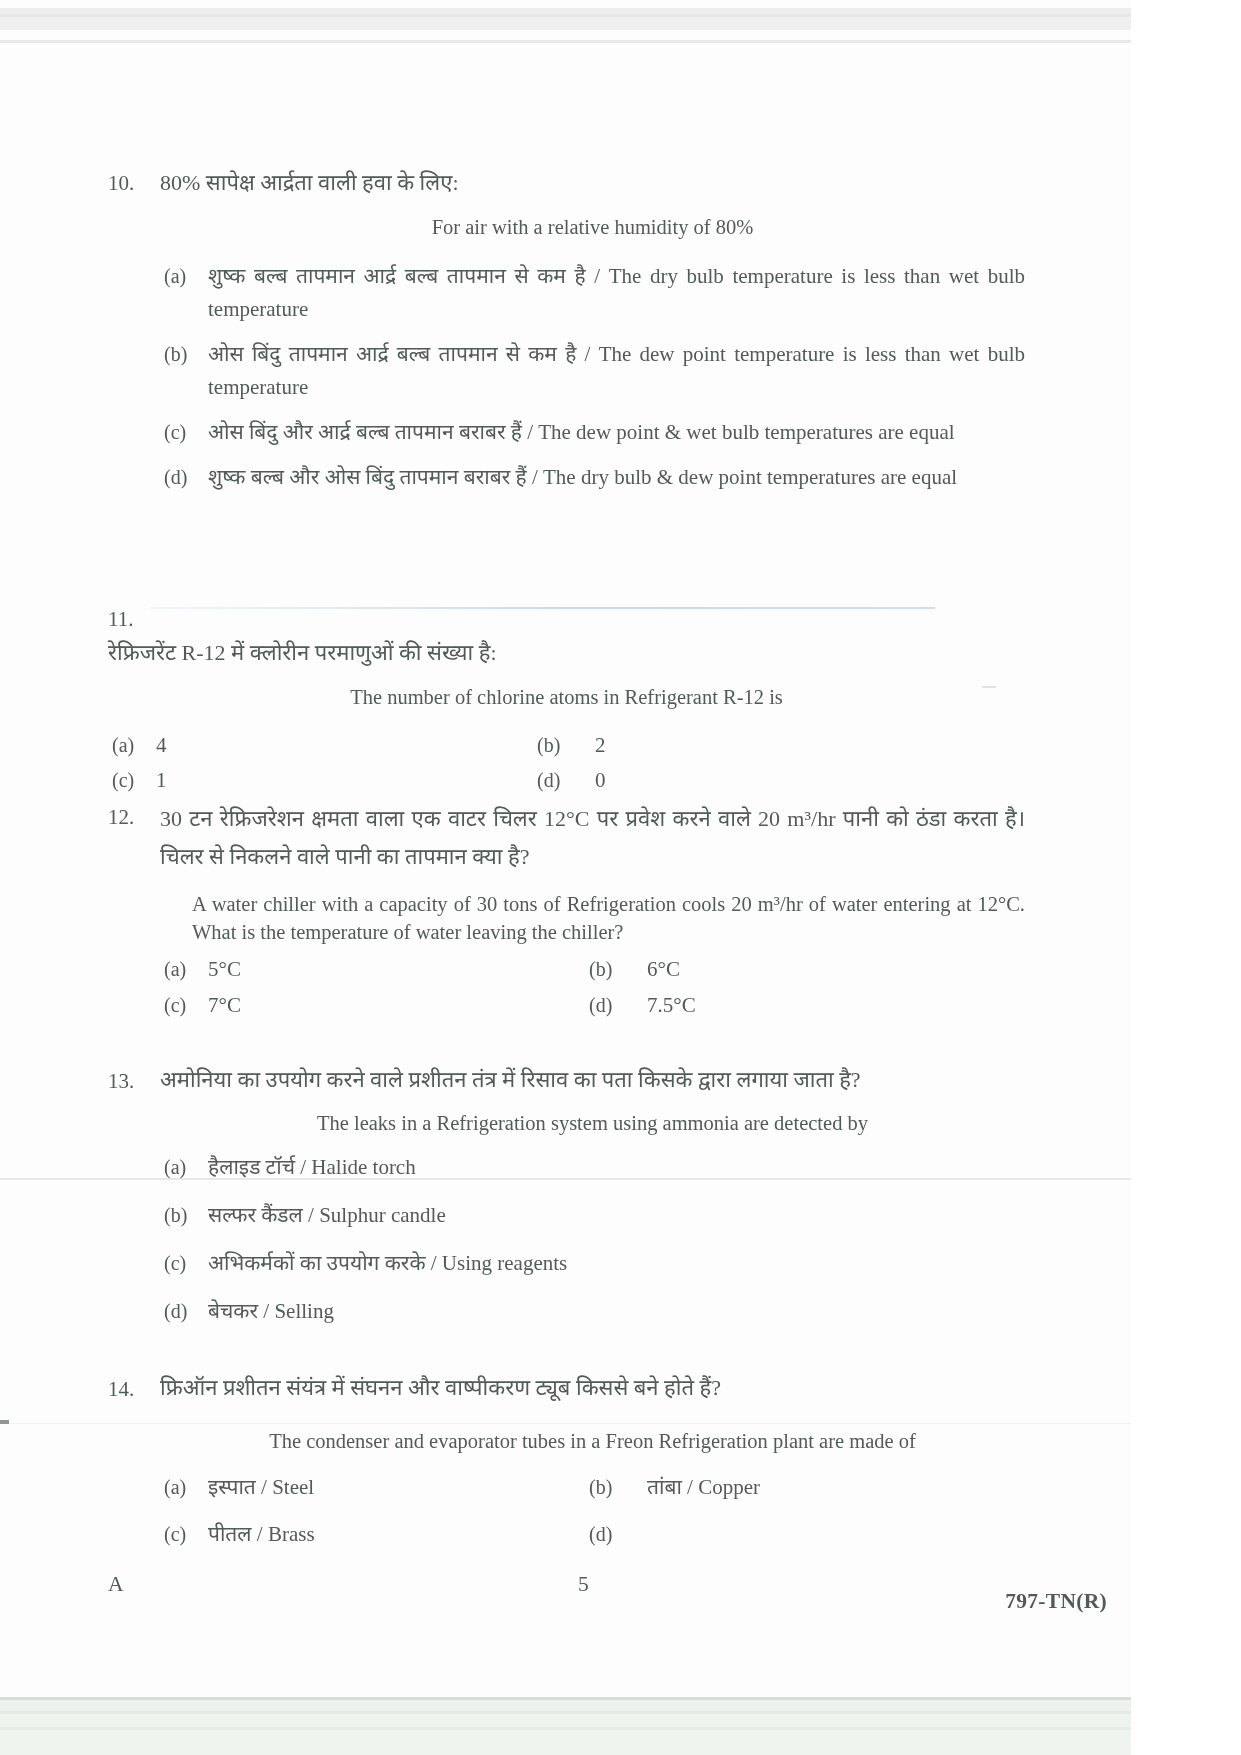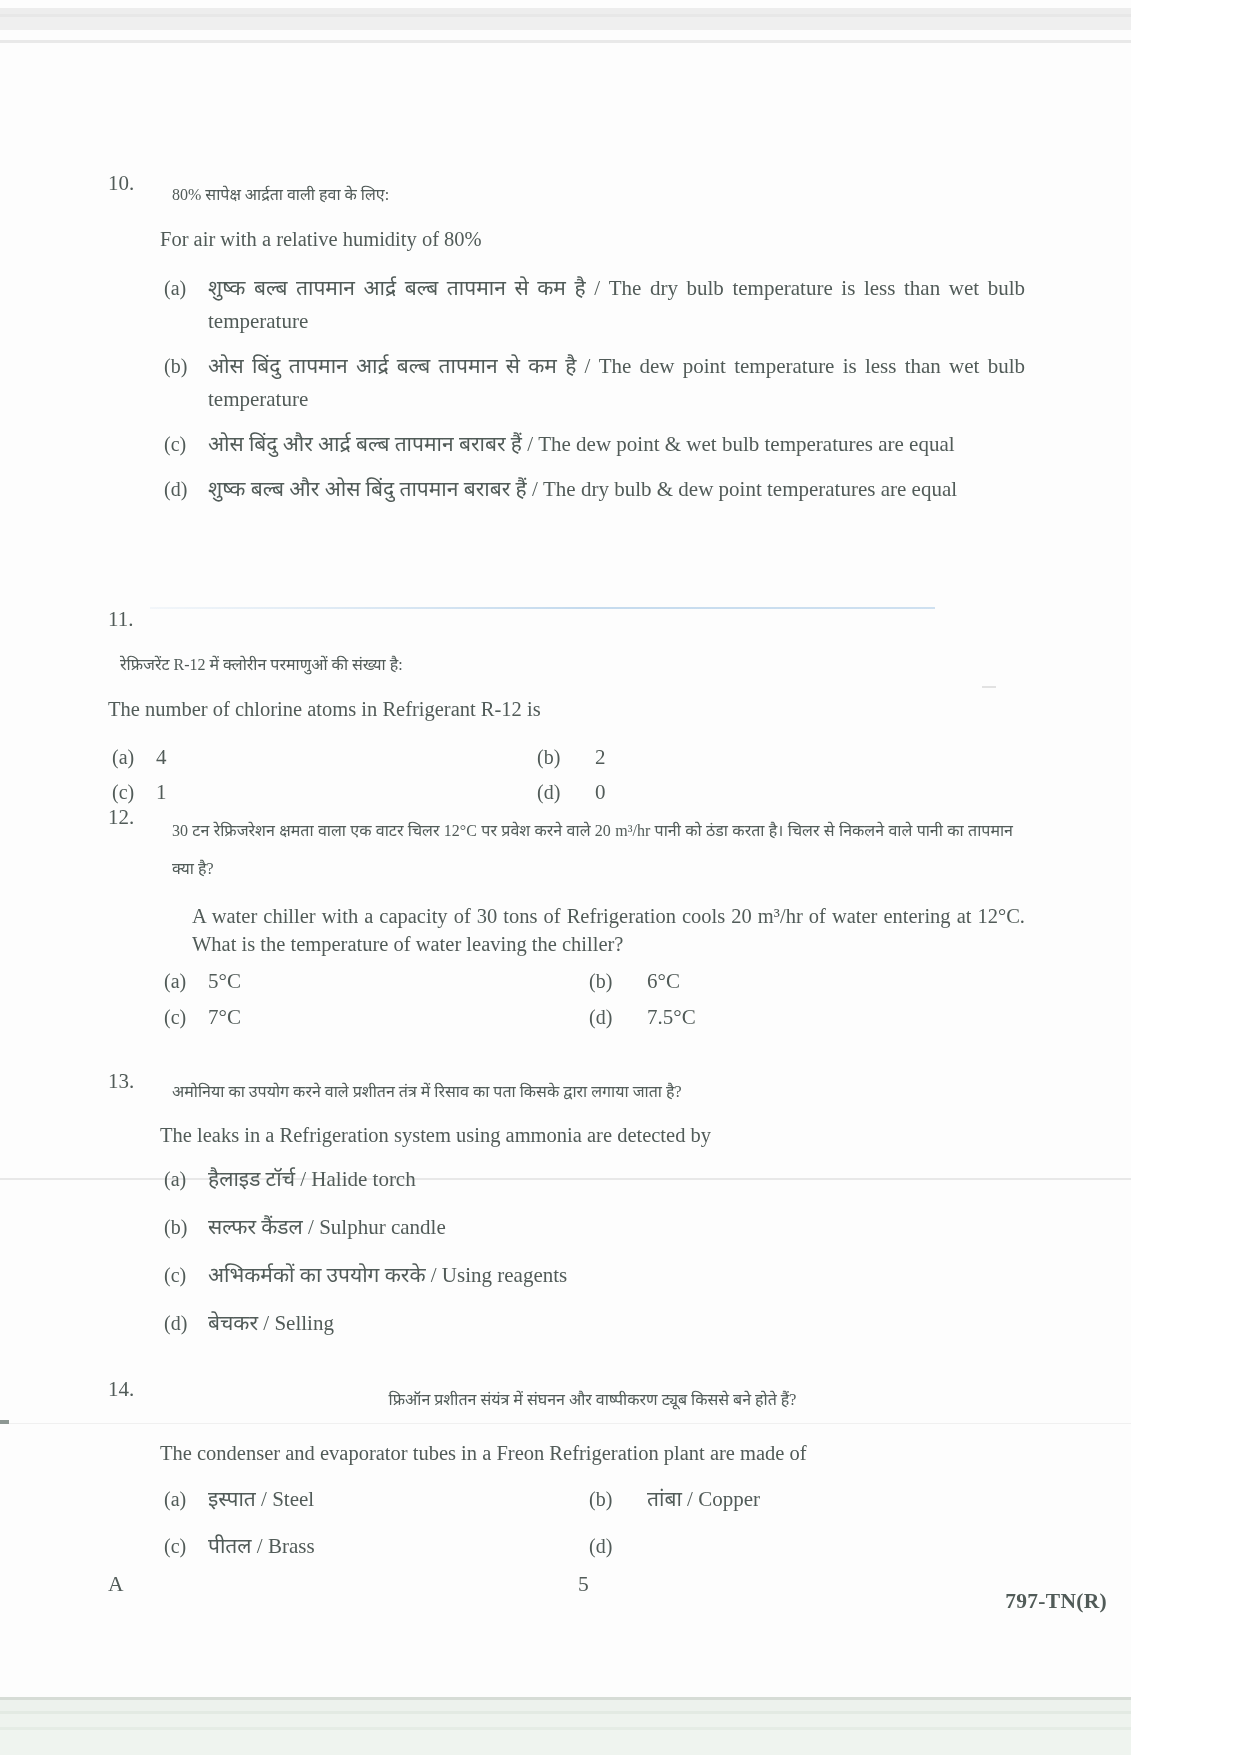--- a/index.html
+++ b/index.html
@@ -26,36 +26,36 @@
   .dash-left{position:absolute;top:1420px;left:0;width:9px;height:4px;background:#8d9793;}
   .dash-right{position:absolute;top:686px;left:982px;width:14px;height:2px;background:#e2e2e2;}
   .band-bottom{
     position:absolute;top:1697px;left:0;width:1241px;height:58px;
     background:repeating-linear-gradient(180deg,#d6dcd6 0 3px,#edf2ed 3px 14px,#e3eae3 14px 17px,#eef3ee 17px 30px,#e5ece5 30px 33px,#eff4ef 33px 58px);
   }
   
   .qblock{position:absolute;left:108px;right:106px;display:flex;}
   .qnum{width:52px;flex:none;font-size:21px;line-height:34px;}
   .qbody{flex:1;}
-  .hi{font-size:16px;line-height:34px;margin:12px;}
-  .en{font-size:20.5px;line-height:26px;margin:14px 0 0;}
+  .hi{font-size:22px;line-height:34px;margin:0;}
+  .en{font-size:20.5px;line-height:26px;margin:14px 0 0;text-align:center;}
   .opts{margin-top:20px;}
   .opt{display:flex;font-size:21px;line-height:33px;margin:0 0 12px;}
   .opt .letter{width:44px;flex:none;margin-left:4px;font-size:20px;}
   .opt .otext{flex:1;text-align:justify;}
   .optgrid{display:grid;grid-template-columns:425px 1fr;row-gap:9px;margin-top:22px;}
   .optgrid .opt{margin:0;line-height:26px;}
   .optgrid .opt .otext{text-align:left;}
   .optgrid .opt:nth-child(even) .letter{width:58px;}
   
   #q10{top:166px;}
   #q11{top:602px;flex-direction:column;}
   #q12{top:800px;}  #q12 .hi{line-height:38px;}  #q12 .en{line-height:28px;}  #q12 .optgrid{margin-top:10px;row-gap:10px;}
   #q13{top:1064px;} #q13 .hi{line-height:32px;}  #q13 .opts{margin-top:16px;} #q13 .opt{line-height:30px;margin-bottom:18px;}
-  #q14{top:1372px;} #q14 .hi{line-height:32px;text-align:center;}  #q14 .en{margin-top:24px;}  #q14 .optgrid{margin-top:18px;row-gap:17px;}
+  #q14{top:1372px;} #q14 .hi{line-height:32px;}  #q14 .en{margin-top:24px;}  #q14 .optgrid{margin-top:18px;row-gap:17px;}
   #q14 .optgrid .opt{line-height:30px;font-size:21px;}
   
   .footer{position:absolute;top:1570px;left:0;width:1241px;height:30px;font-size:21.5px;line-height:28px;}
   .footer .series{position:absolute;left:108px;}
   .footer .pageno{position:absolute;left:578px;}
   .footer .code{position:absolute;right:134px;font-weight:bold;letter-spacing:0.3px;margin-top:17px;}
 </style>
 </head>
 <body>
 

